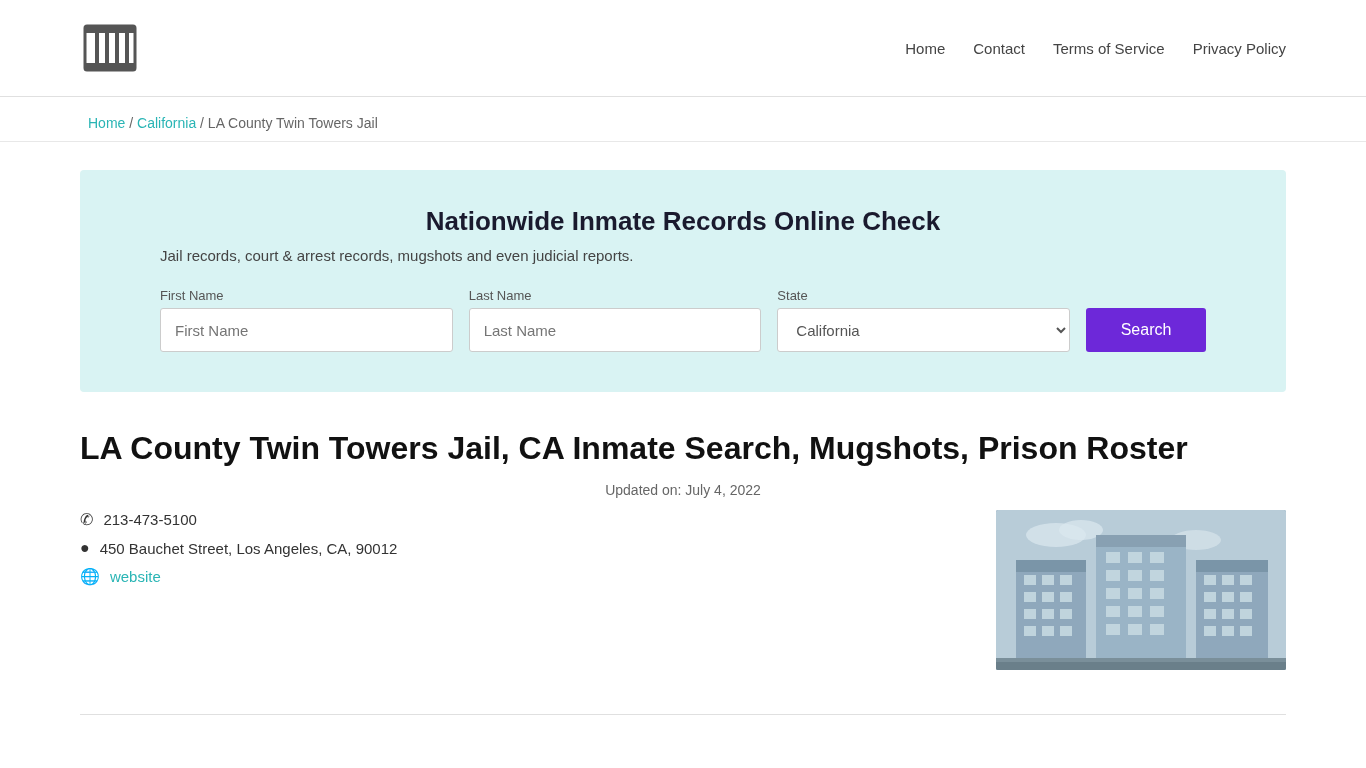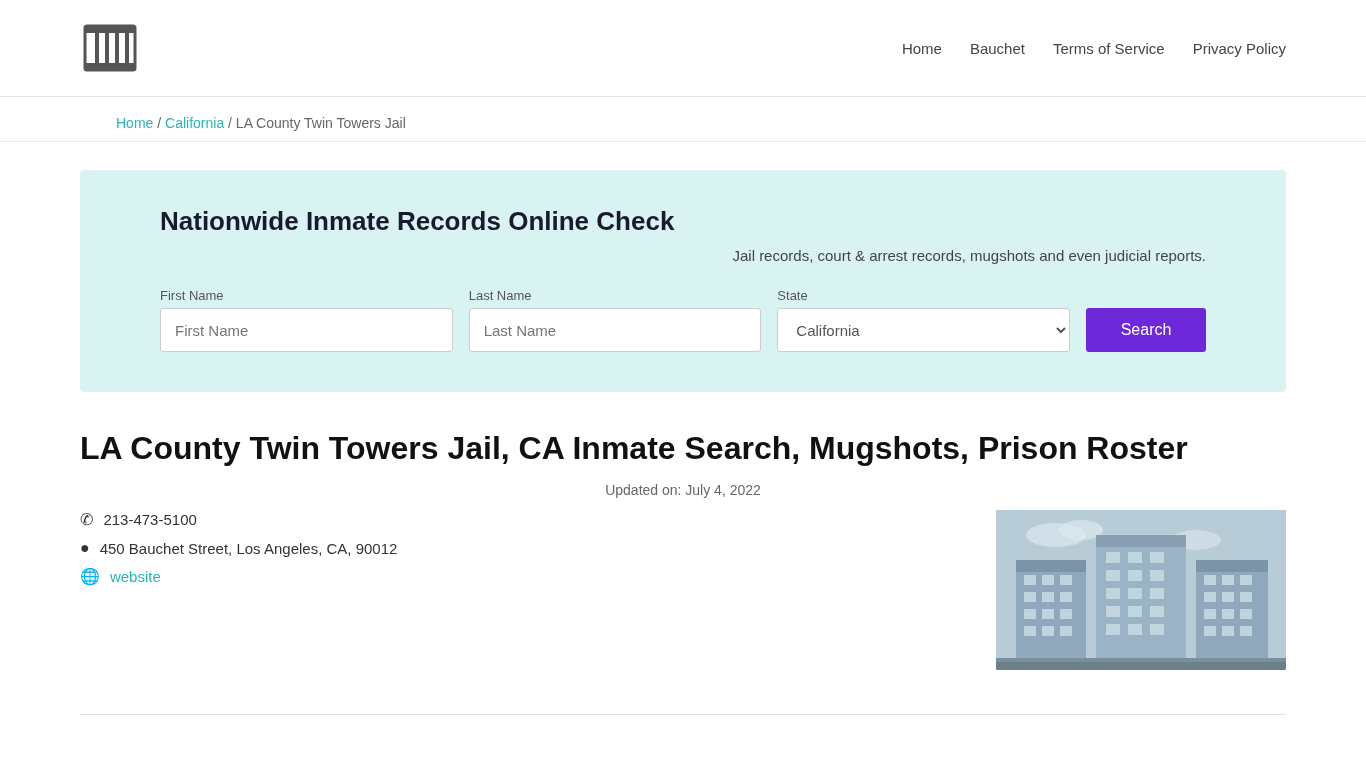--- a/index.html
+++ b/index.html
@@ -28,47 +28,48 @@
       align-items: center;
     }
     .nav-links a {
       text-decoration: none;
       color: #444;
       font-size: 15px;
     }
 
     
     .breadcrumb {
-      padding: 18px 80px 10px 116px;
+      padding: 18px 80px 10px 88px;
       font-size: 14px;
       color: #555;
       border-bottom: 1px solid #e8e8e8;
       margin-bottom: 0;
     }
     .breadcrumb a {
       color: #2ab5b5;
       text-decoration: none;
     }
     .breadcrumb span { color: #666; }
 
     
     .search-banner {
       background: #d9f3f3;
       padding: 36px 80px 40px 80px;
       margin: 28px 80px 0 80px;
       border-radius: 4px;
     }
     .search-banner h2 {
+      text-align: center;
       font-size: 26px;
       font-weight: bold;
       color: #1a1a2e;
       margin-bottom: 10px;
     }
     .search-banner p {
-      text-align: right;
+      text-align: left;
       color: #444;
       font-size: 15px;
       margin-bottom: 24px;
     }
     .search-form {
       display: flex;
       align-items: flex-end;
       gap: 16px;
     }
     .form-group {
@@ -177,21 +178,21 @@
       <rect x="5" y="45" width="50" height="7" fill="#555" rx="1"></rect>
 
       <rect x="15" y="15" width="4" height="30" fill="#555"></rect>
       <rect x="25" y="15" width="4" height="30" fill="#555"></rect>
       <rect x="35" y="15" width="4" height="30" fill="#555"></rect>
       <rect x="45" y="15" width="4" height="30" fill="#555"></rect>
     </svg>
   </div>
   <nav class="nav-links">
     <a href="#">Home</a>
-    <a href="#">Bauchet</a>
+    <a href="#">Contact</a>
     <a href="#">Terms of Service</a>
     <a href="#">Privacy Policy</a>
   </nav>
 </header>
 
 <div class="breadcrumb">
   <a href="#">Home</a>
   <span> / </span>
   <a href="#">California</a>
   <span> / </span>

